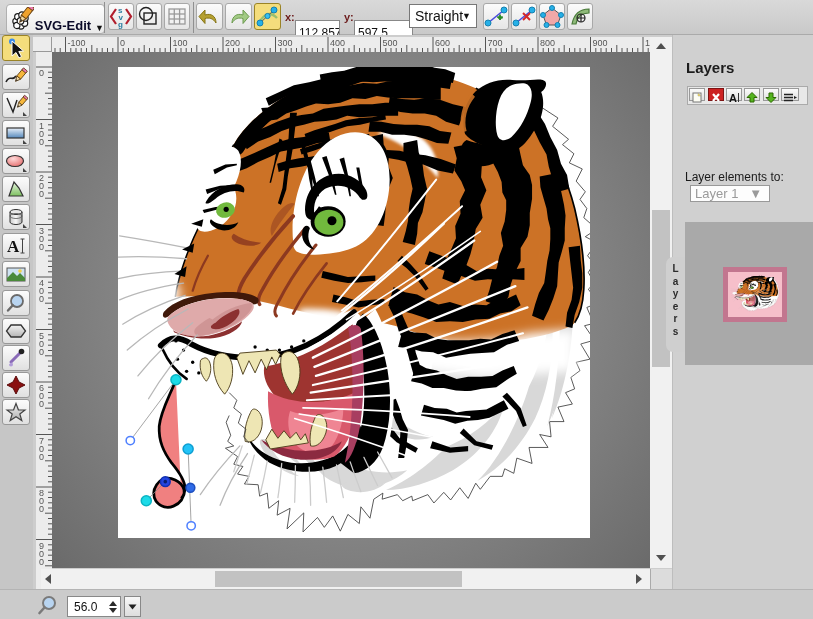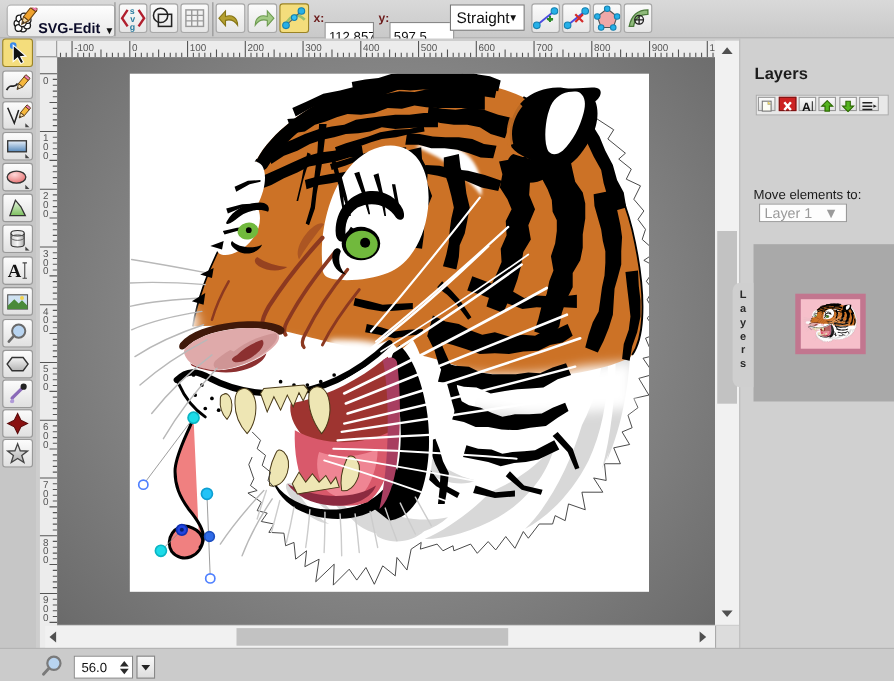--- a/index.html
+++ b/index.html
@@ -816,21 +816,21 @@
           <path d="M7,0.5 L12,5.5 L9,5.5 L9,10 L5,10 L5,5.5 L2,5.5 Z" fill="#55b41f" stroke="#2c6800" stroke-width="1"></path>
         </svg></div>
     <div class="lb"><svg width="14" height="11">
           <path d="M7,10.5 L12,5.5 L9,5.5 L9,1 L5,1 L5,5.5 L2,5.5 Z" fill="#55b41f" stroke="#2c6800" stroke-width="1"></path>
         </svg></div>
     <div class="lb" style="width:18px;"><svg width="16" height="11">
           <path d="M2,2.5 h9 M2,5.5 h9 M2,8.5 h9" stroke="#222" stroke-width="1.4"></path>
           <path d="M12,4 l3,1.5 -3,1.5 Z" fill="#222"></path>
         </svg></div>
   </div>
-  <div class="abs" id="movelbl">Move elements to:</div>
+  <div class="abs" id="movelbl">Layer elements to:</div>
   <div class="abs" id="movesel">Layer 1&nbsp;&nbsp;&nbsp;▼</div>
   <div class="abs" id="thumbbox"></div>
   <div class="abs" id="sidetab">L<br>a<br>y<br>e<br>r<br>s</div>
   <div class="abs" id="minithumb">
       <div class="inner"><svg width="54" height="45" viewBox="-35 -70 700 780" preserveAspectRatio="none">
           <use href="#tigerart"></use>
         </svg></div>
     </div>
 </div>
 <div class="abs" id="botbar">

